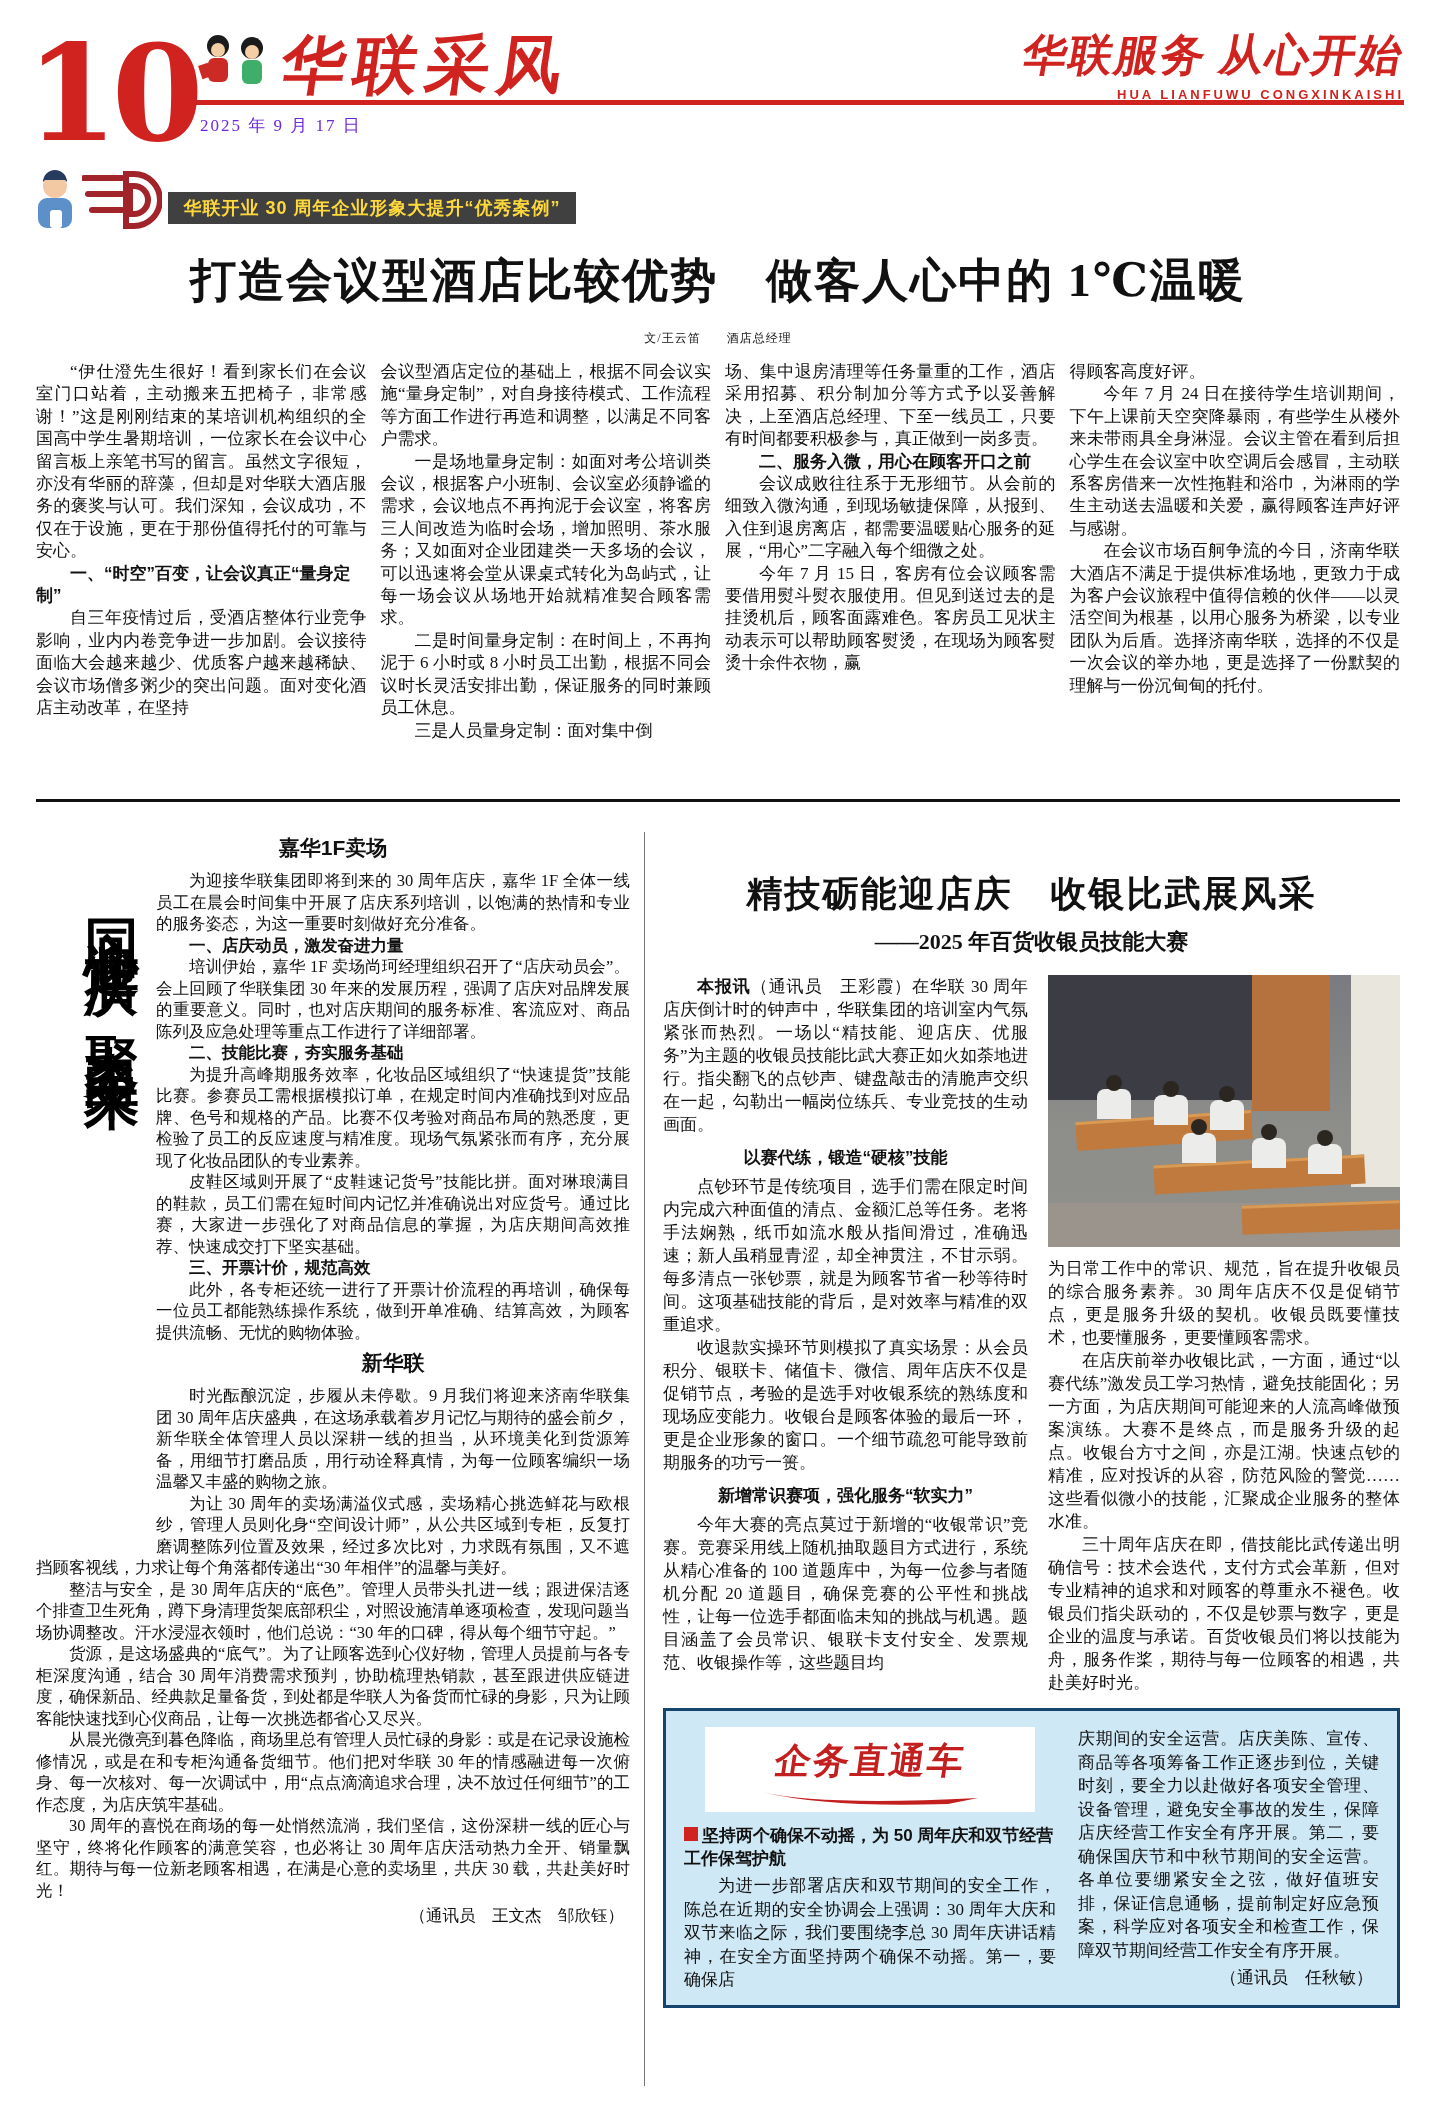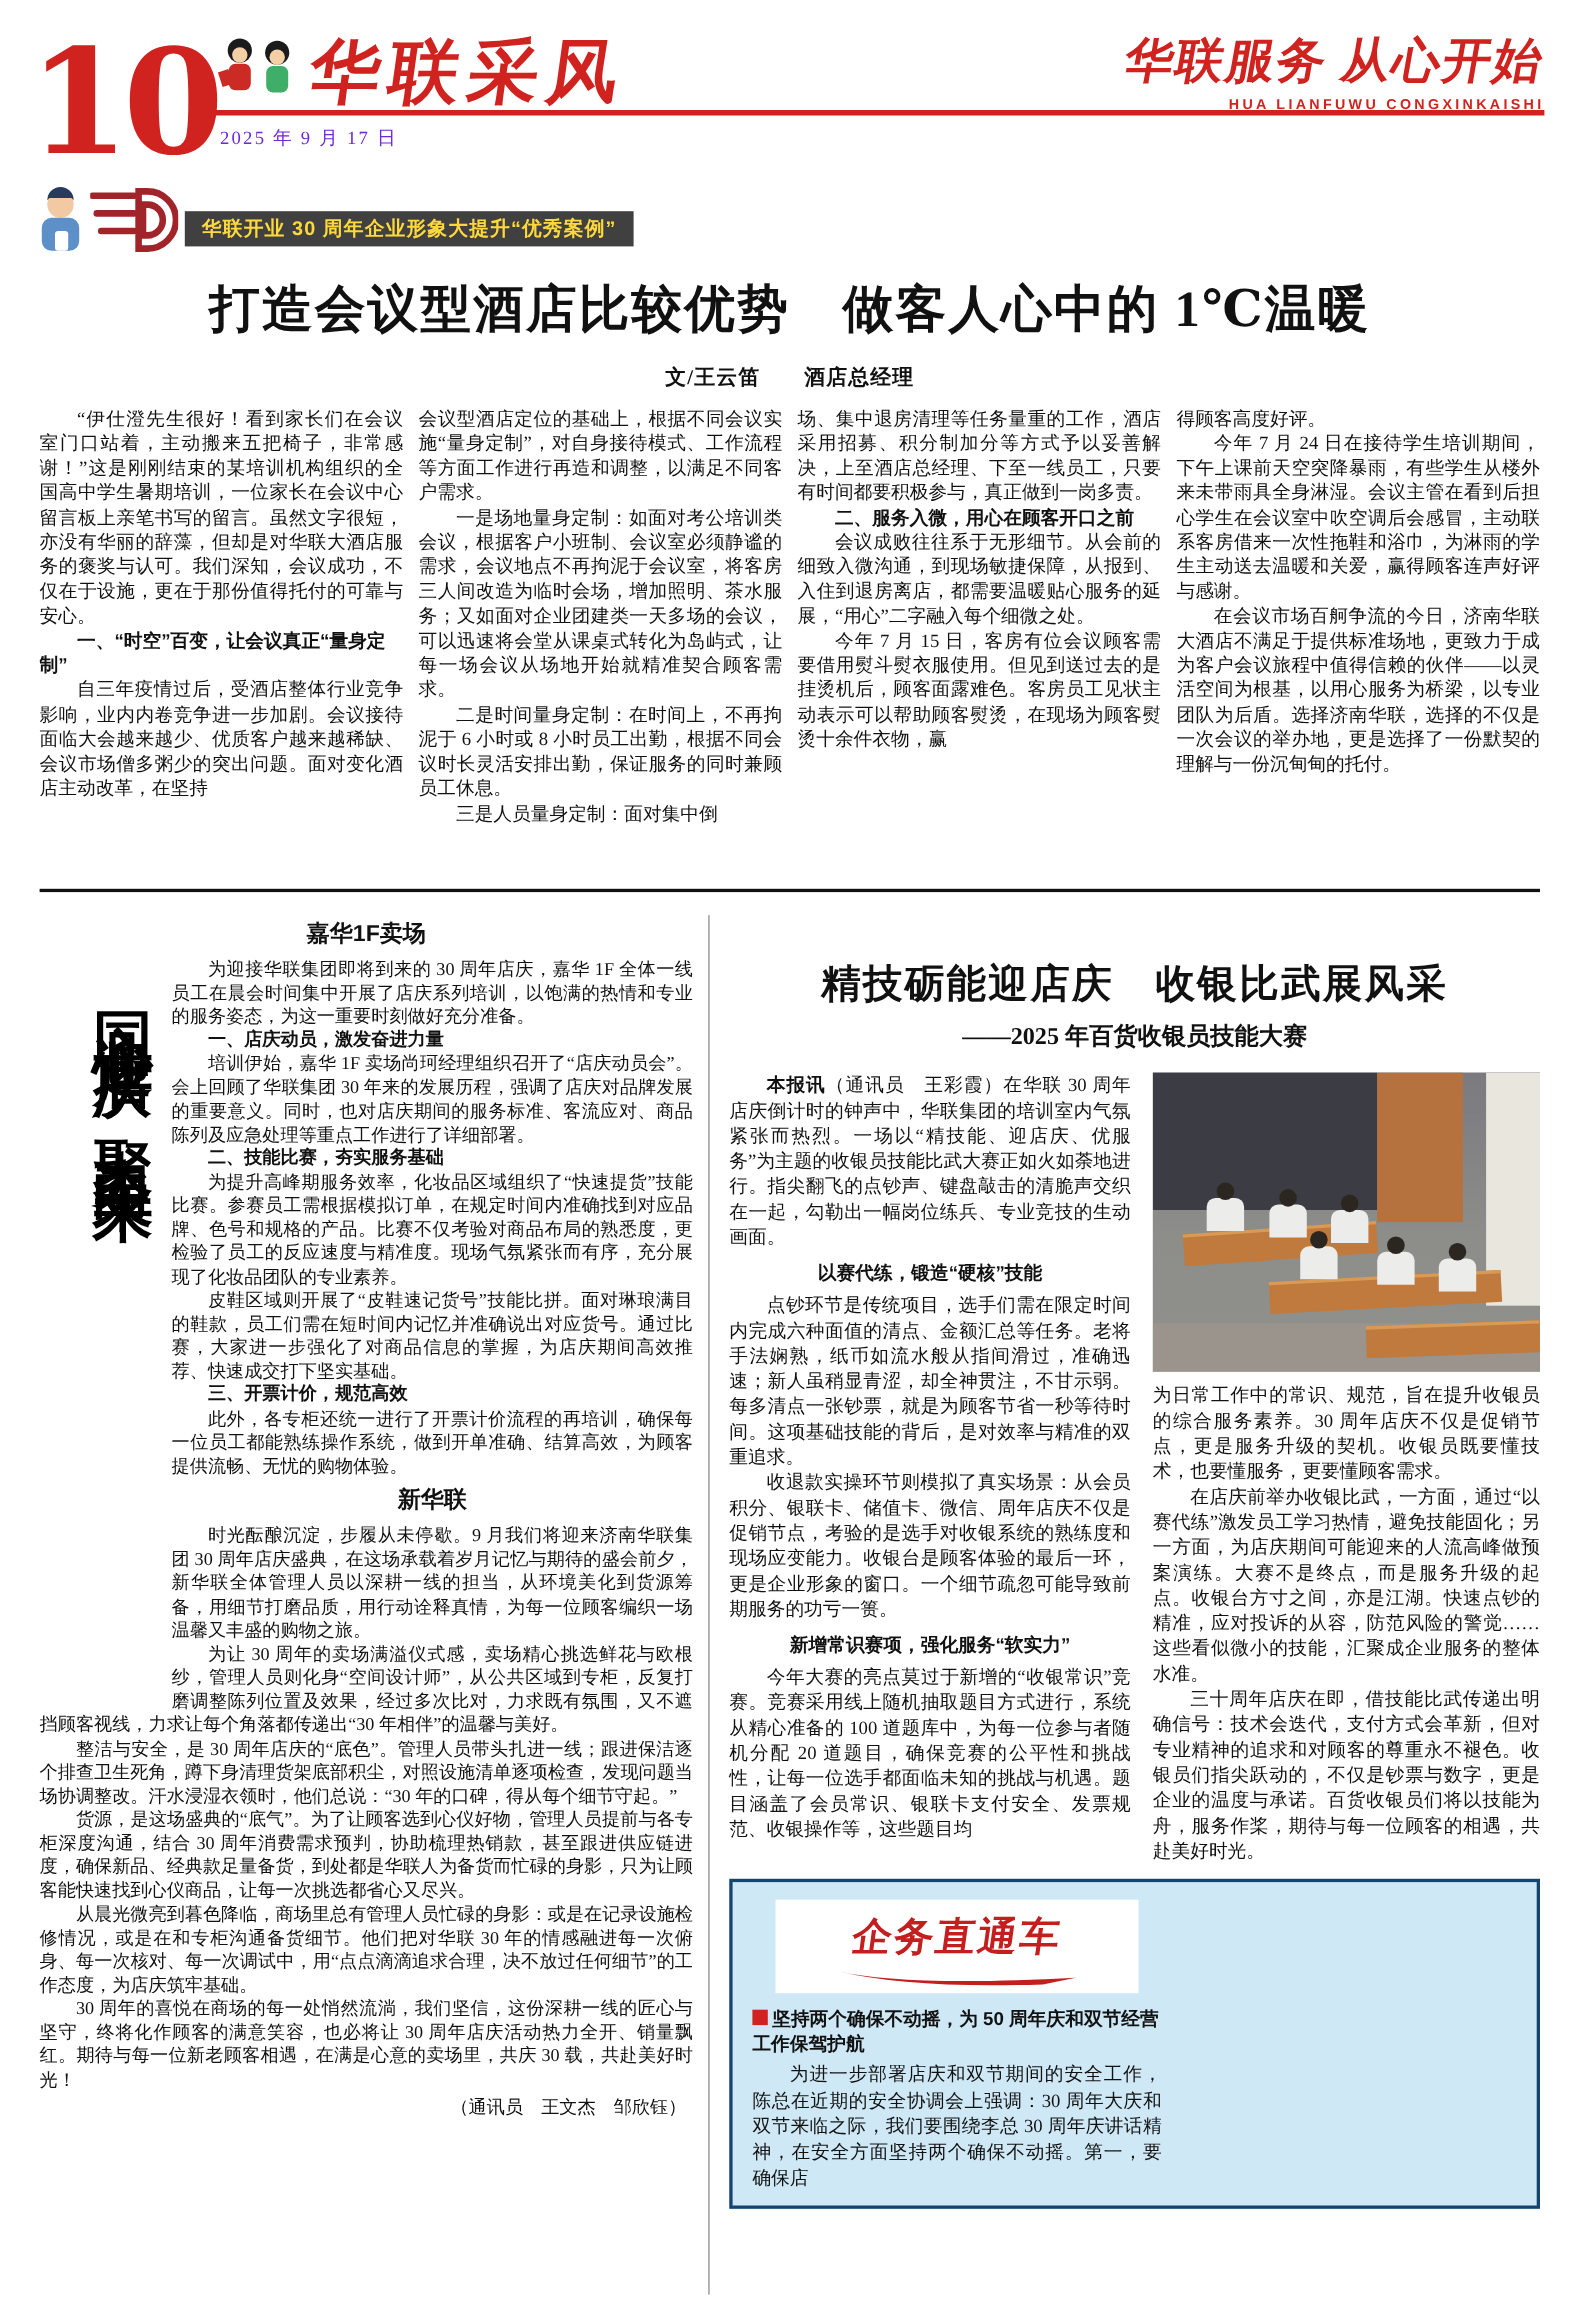--- a/index.html
+++ b/index.html
@@ -20,21 +20,21 @@
   
   .badge-row{position:absolute;left:30px;top:168px;height:70px;right:28px;}
   .avatar{position:absolute;left:0;top:2px;}
   .d-logo{position:absolute;left:52px;top:0;}
   .banner{position:absolute;left:138px;top:24px;width:408px;height:32px;background:#404040;
           color:#ffd93c;font-weight:700;font-size:18px;text-align:center;line-height:32px;
           letter-spacing:1px;font-family:"Liberation Sans",sans-serif;}
   
   .a1{position:absolute;left:36px;top:250px;width:1364px;}
   .a1-headline{font-size:46px;font-weight:700;text-align:center;letter-spacing:2px;margin:0;}
-  .a1-byline{text-align:center;font-size:19px;font-weight:700;margin:18px 0 14px 0;letter-spacing:1px;}
+  .a1-byline{text-align:center;font-size:12px;font-weight:400;margin:18px 0 14px 0;letter-spacing:1px;}
   .a1-cols{display:flex;gap:14px;height:432px;overflow:hidden;border-bottom:3px solid #111;
            padding-bottom:6px;}
   .a1-col{flex:1;}
   .para{margin:0;font-size:17px;line-height:22.4px;text-align:justify;text-indent:2em;}
   .para.cont{text-indent:0;}
   .subhead{margin:0;font-size:17px;line-height:22.4px;font-weight:700;text-indent:2em;
            font-family:"Liberation Sans",sans-serif;}
   .sign{margin:4px 0 0 0;font-size:16px;line-height:24px;text-align:right;text-indent:0;
         padding-right:6px;}
   
@@ -227,16 +227,20 @@
             <span class="bb-logo">企务直通车</span>
             <svg class="bb-swoosh" width="220" height="18" viewBox="0 0 220 18">
               <path d="M2 4 q60 14 216 6 l-30 6 q-120 4 -186 -12 z" fill="#c41f1f"></path>
             </svg>
           </div>
           <p class="bb-head"><span class="sq"></span><span>坚持两个确保不动摇，为 50 周年庆和双节经营工作保驾护航</span></p>
           <div>
               <p class="para">为进一步部署店庆和双节期间的安全工作，陈总在近期的安全协调会上强调：30 周年大庆和双节来临之际，我们要围绕李总 30 周年庆讲话精神，在安全方面坚持两个确保不动摇。第一，要确保店</p>
             </div>
         </div>
+        <div class="bb-right">
+            <p class="para cont">庆期间的安全运营。店庆美陈、宣传、商品等各项筹备工作正逐步到位，关键时刻，要全力以赴做好各项安全管理、设备管理，避免安全事故的发生，保障店庆经营工作安全有序开展。第二，要确保国庆节和中秋节期间的安全运营。各单位要绷紧安全之弦，做好值班安排，保证信息通畅，提前制定好应急预案，科学应对各项安全和检查工作，保障双节期间经营工作安全有序开展。</p>
+            <p class="para sign">（通讯员　任秋敏）</p>
+          </div>
       </div>
     </section>
   </div>
 </div>
 
 </body></html>

